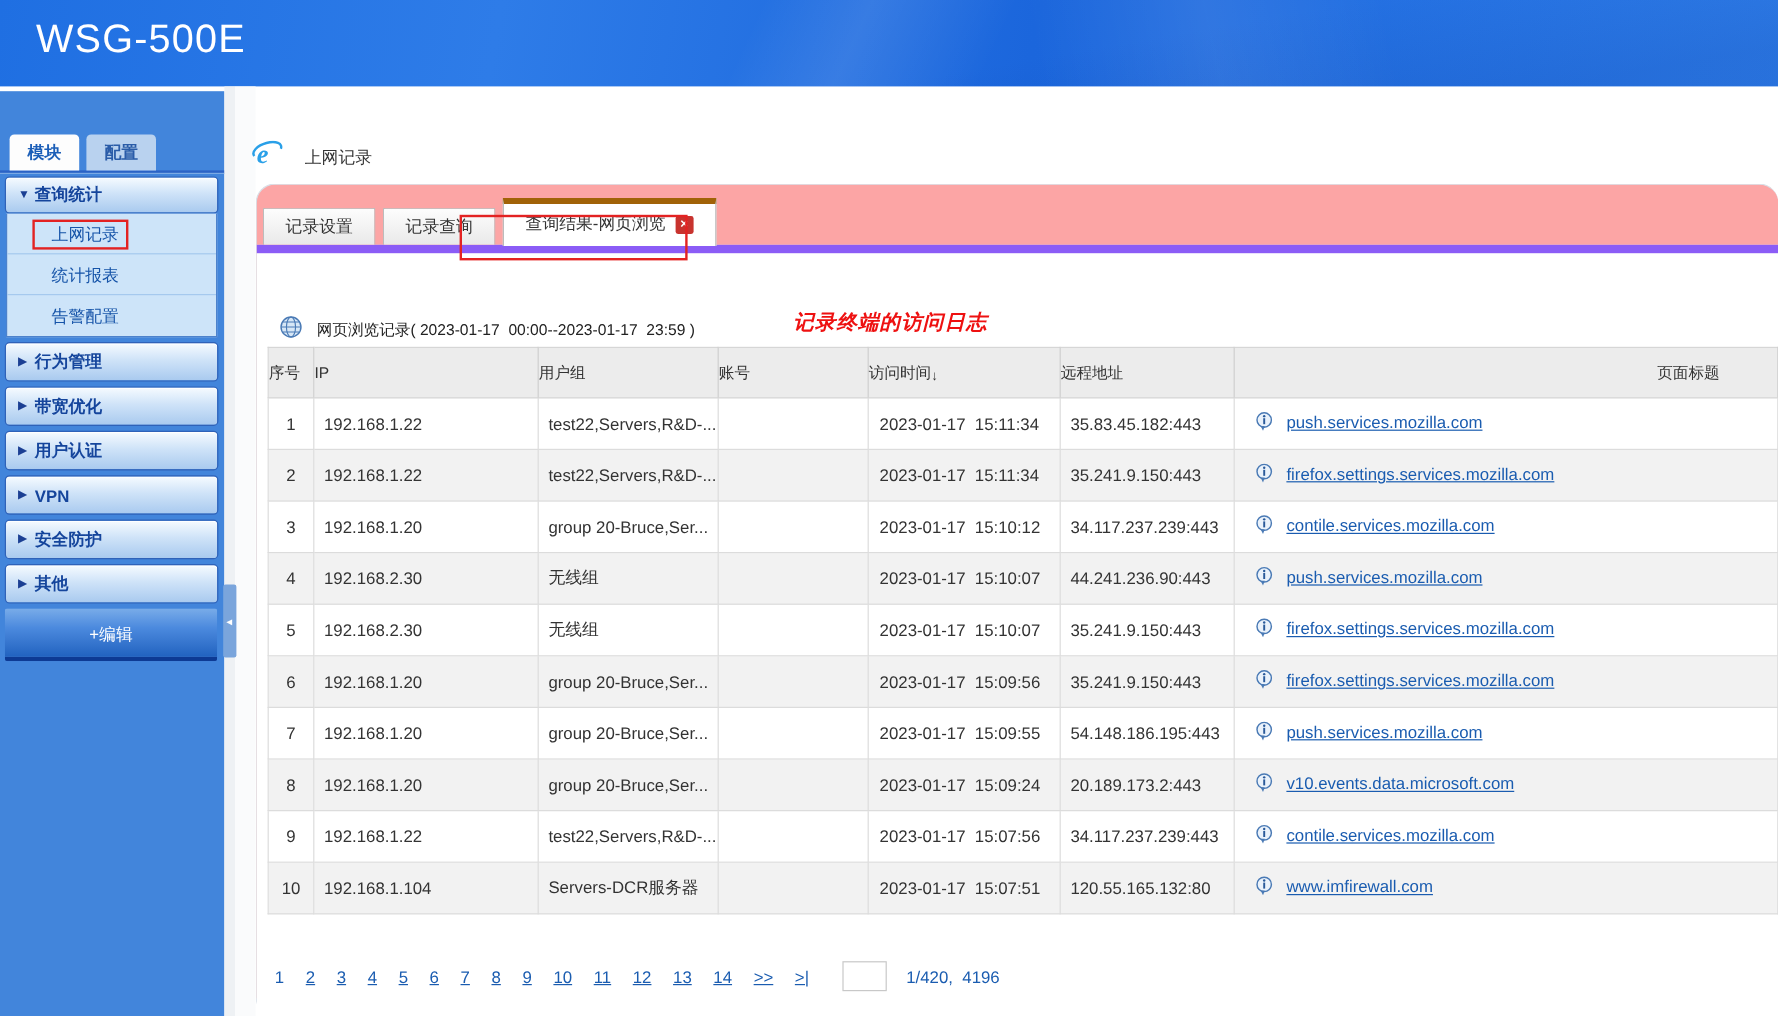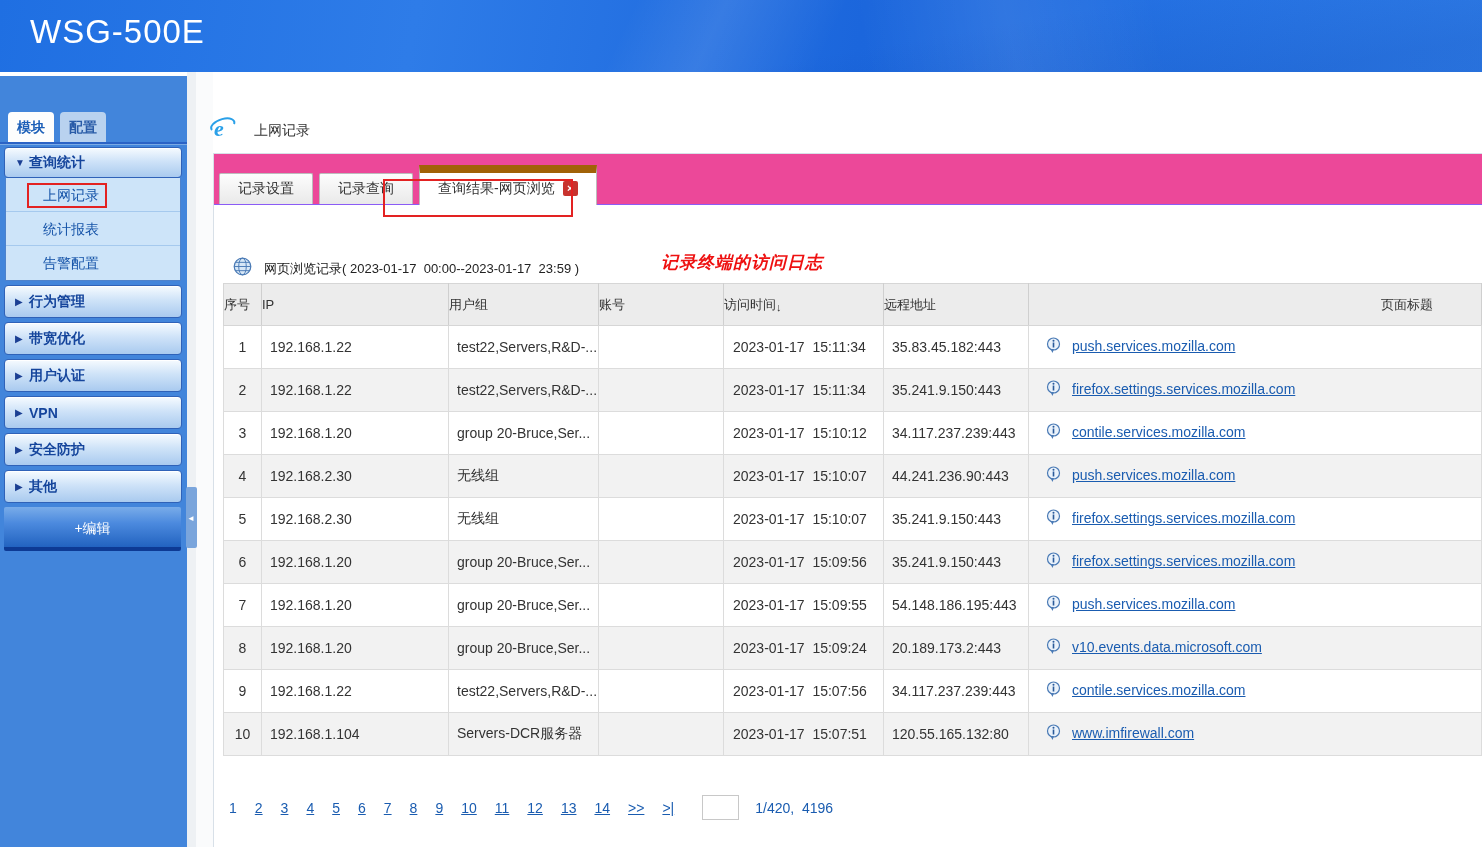--- a/index.html
+++ b/index.html
@@ -18,21 +18,21 @@
       linear-gradient(115deg,transparent 42%,rgba(255,255,255,.10) 48%,transparent 56%),
       linear-gradient(78deg,transparent 58%,rgba(255,255,255,.08) 68%,transparent 78%),
       linear-gradient(170deg,transparent 60%,rgba(10,60,160,.18) 90%);
   }
   .banner h1 { position:relative; color:#fff; font-size:33px; font-weight:500;
     letter-spacing:1px; padding:13px 0 0 30px; }
 
   
   .sidebar { position:absolute; left:0; top:76px; width:187px; bottom:0; background:#4285db; }
   .side-tabs { display:flex; gap:6px; padding:36px 0 0 8px; }
-  .side-tab { width:46px; height:30px; line-height:30px; text-align:center;
+  .side-tab { width:58px; height:30px; line-height:30px; text-align:center;
     font-size:14px; font-weight:bold; border-radius:4px 4px 0 0; cursor:pointer; }
   .side-tab.active { background:#fdfdfd; color:#1c5fb8; }
   .side-tab.inactive { background:#b9d2ef; color:#2a5ca8; }
   .side-divider { height:3px; background:#2b63c6; border-bottom:1px solid #7baae4; }
 
   .menu { padding:2px 5px 0 4px; }
   .group-btn { height:31px; margin-bottom:3px; border:1px solid #2f62b8; border-radius:4px;
     background:linear-gradient(180deg,#f6fbff 0%,#cfe3f8 45%,#a9caef 100%);
     box-shadow:inset 0 1px 0 #fff;
     display:flex; align-items:center; color:#15459c; font-size:14px; font-weight:bold; cursor:pointer; }
@@ -56,34 +56,34 @@
 
   .gutter { position:absolute; left:187px; top:72px; width:26px; bottom:0;
     background:linear-gradient(90deg,#eef1f4 0 9px,#fafbfc 9px); }
 
   
   .breadcrumb { position:absolute; left:210px; top:117px; display:flex; align-items:center; gap:18px; }
   .breadcrumb .label { font-size:14px; color:#333; }
 
   
   .content-panel { position:absolute; left:213px; top:153px; right:0; bottom:0;
-    background:#ec4899; border-top:1px solid #d8e0e8; border-left:1px solid #d8e0e8; }
+    background:#fca5a5; border-top:1px solid #d8e0e8; border-left:1px solid #d8e0e8;border-radius:16px; }
   .tabstrip { position:relative; height:50px; display:flex; align-items:flex-end; padding-left:5px; z-index:2; }
   .tab { display:flex; align-items:center; justify-content:center; gap:8px;
     font-size:14px; color:#333; border:1px solid #bcbcbc; border-bottom:none;
     margin-right:6px; padding:0 18px; cursor:pointer; }
   .tab.inactive { height:31px; background:linear-gradient(180deg,#fdfdfd,#e9e9e9);
     border-radius:2px 2px 0 0; }
-  .tab.active { height:40px; background:#fff; border-top:8px solid #a16207;
+  .tab.active { height:40px; background:#fff; border-top:5px solid #a16207;
     margin-bottom:-1px; padding-bottom:1px; }
   .close-box { width:15px; height:15px; background:#c8332e; color:#fff; border-radius:2px;
     font-size:11px; line-height:15px; text-align:center; font-weight:bold; cursor:pointer; }
 
   .content-box { position:absolute; left:0; top:50px; right:0; bottom:0;
-    border-top:1px solid #8b5cf6; background:#fff; }
+    border-top:7px solid #8b5cf6; background:#fff; }
 
   .report-head { position:absolute; left:19px; top:52px; display:flex; align-items:center; gap:12px; }
   .report-title { font-size:13px; color:#222; white-space:pre; }
   .red-note { position:absolute; left:447px; top:46px; font-size:17px; font-weight:bold;
     color:#ee1111; letter-spacing:1px;font-style:italic; }
 
   
   .log-table { position:absolute; left:9px; top:78px; width:calc(100% - 9px);
     border-collapse:collapse; table-layout:fixed; }
   .log-table th { height:42px; background:#ececec; font-weight:normal; font-size:13px;

